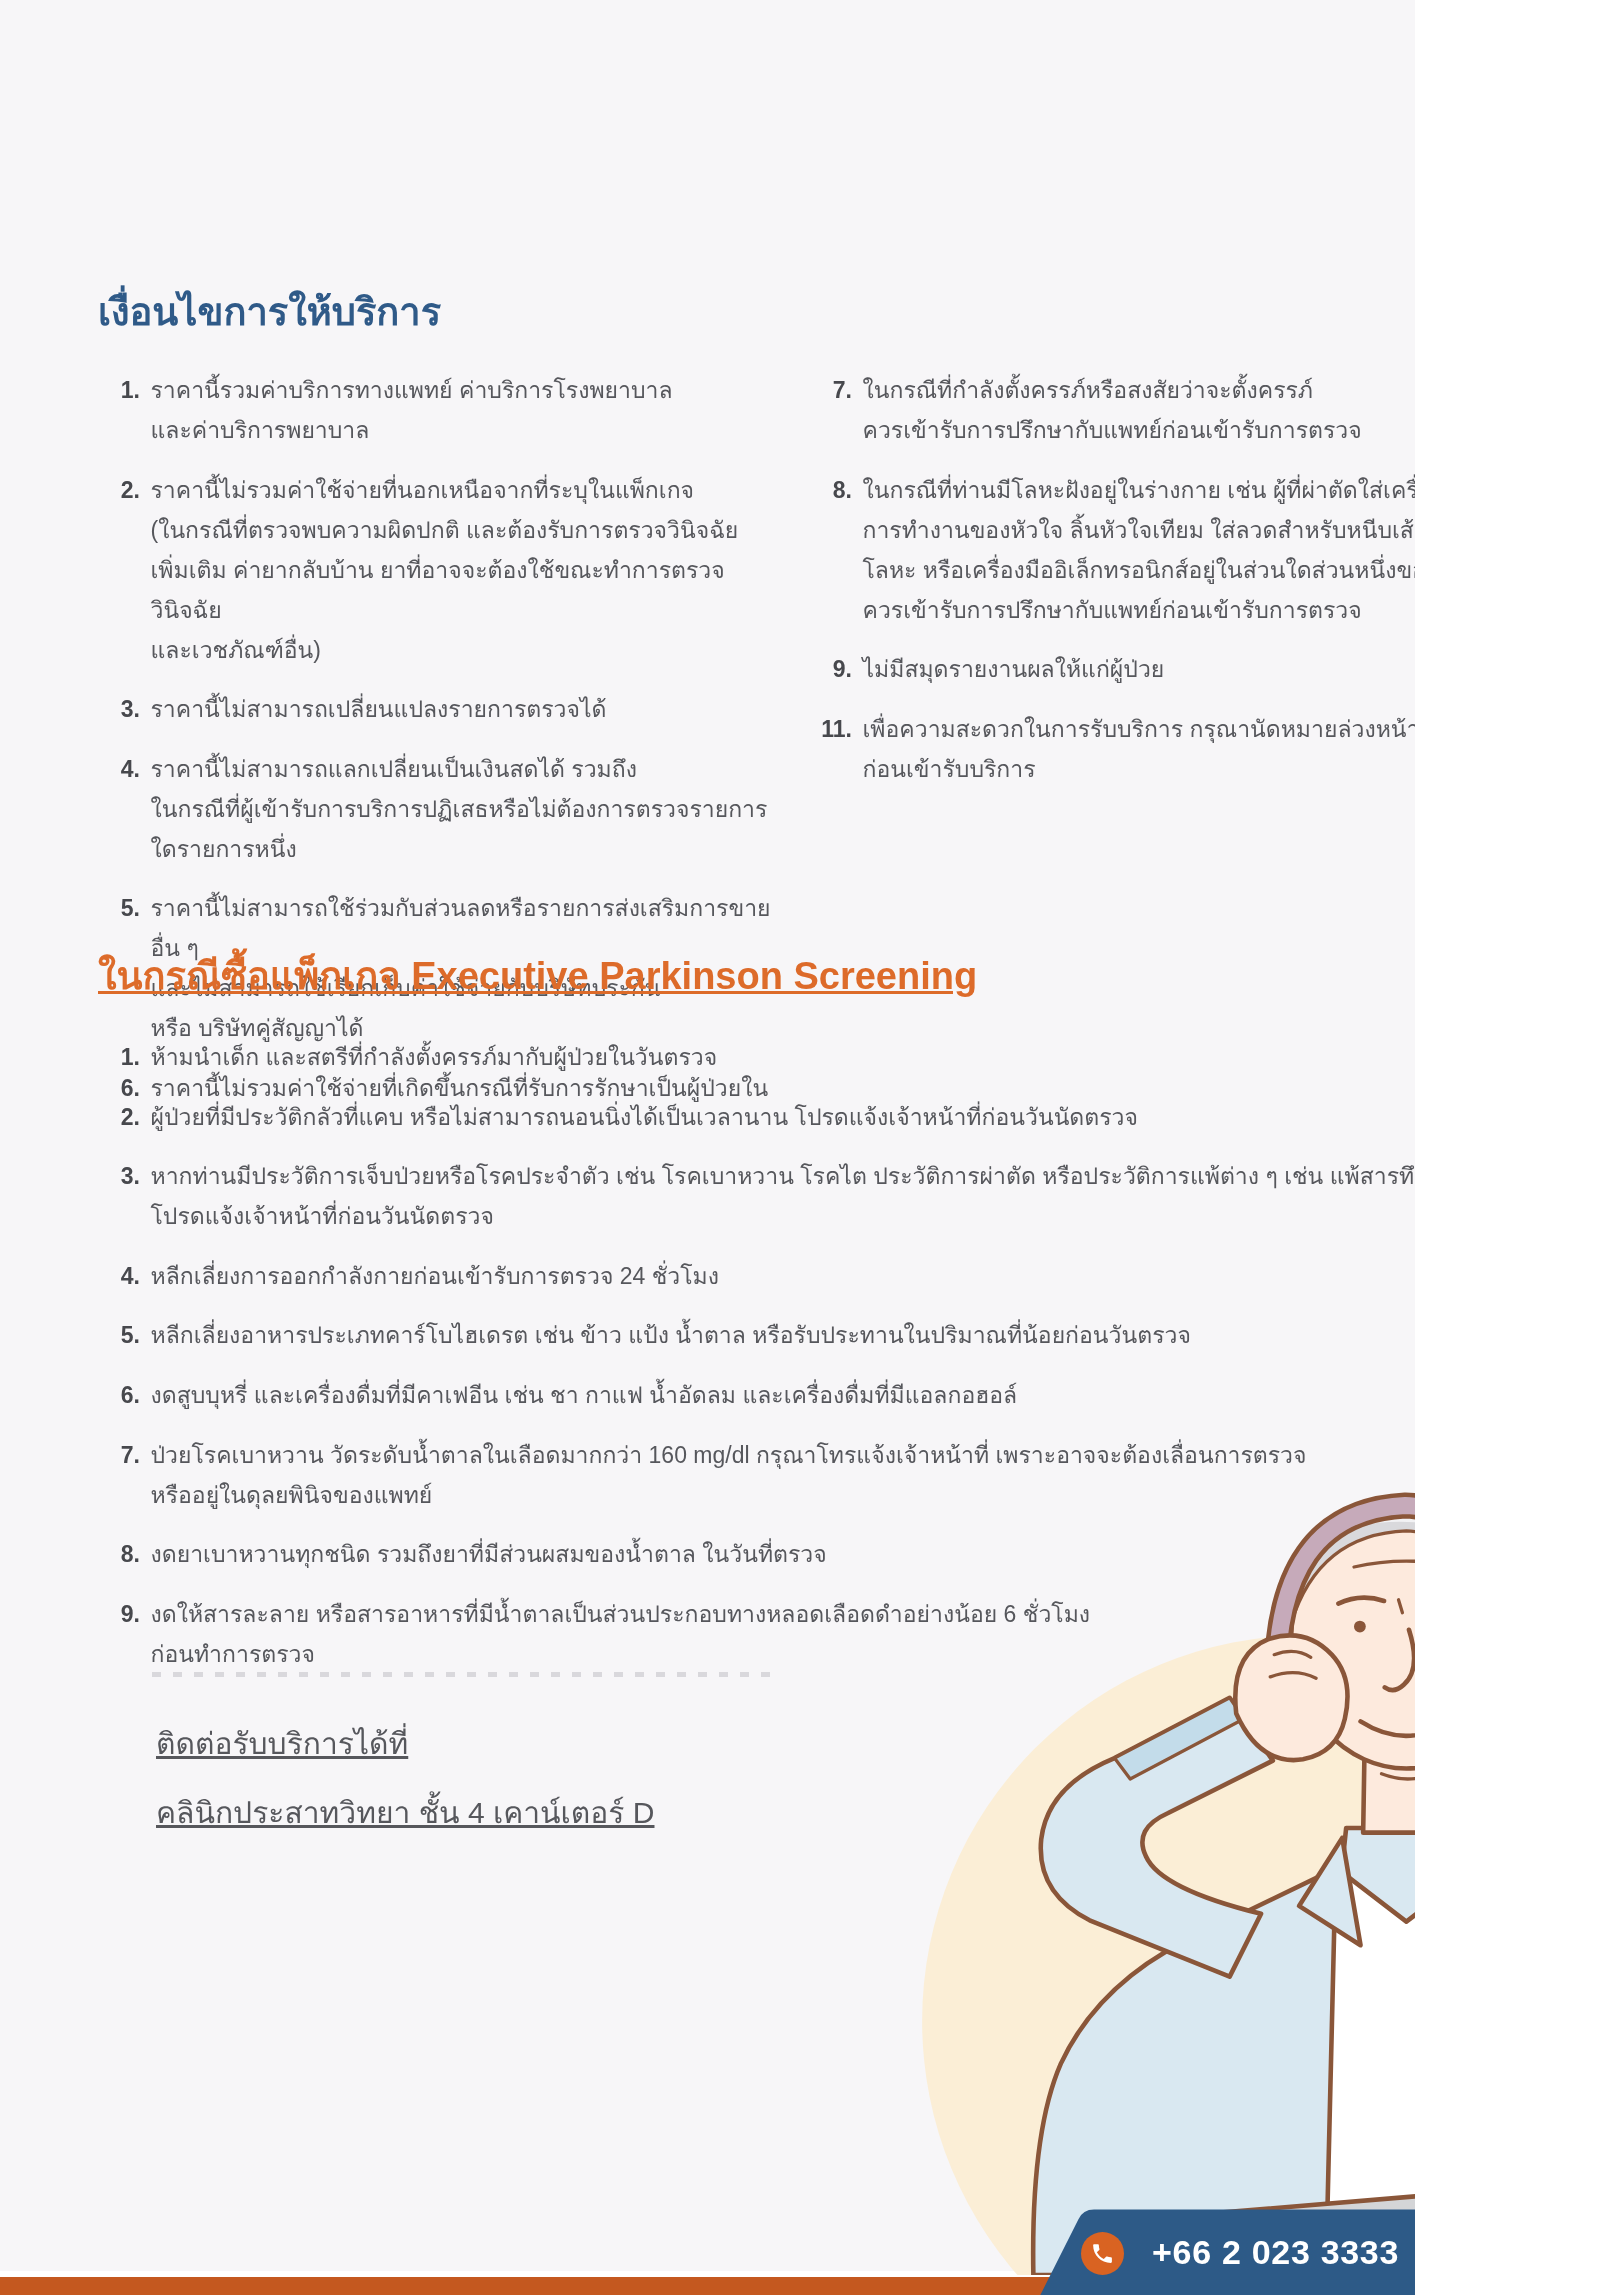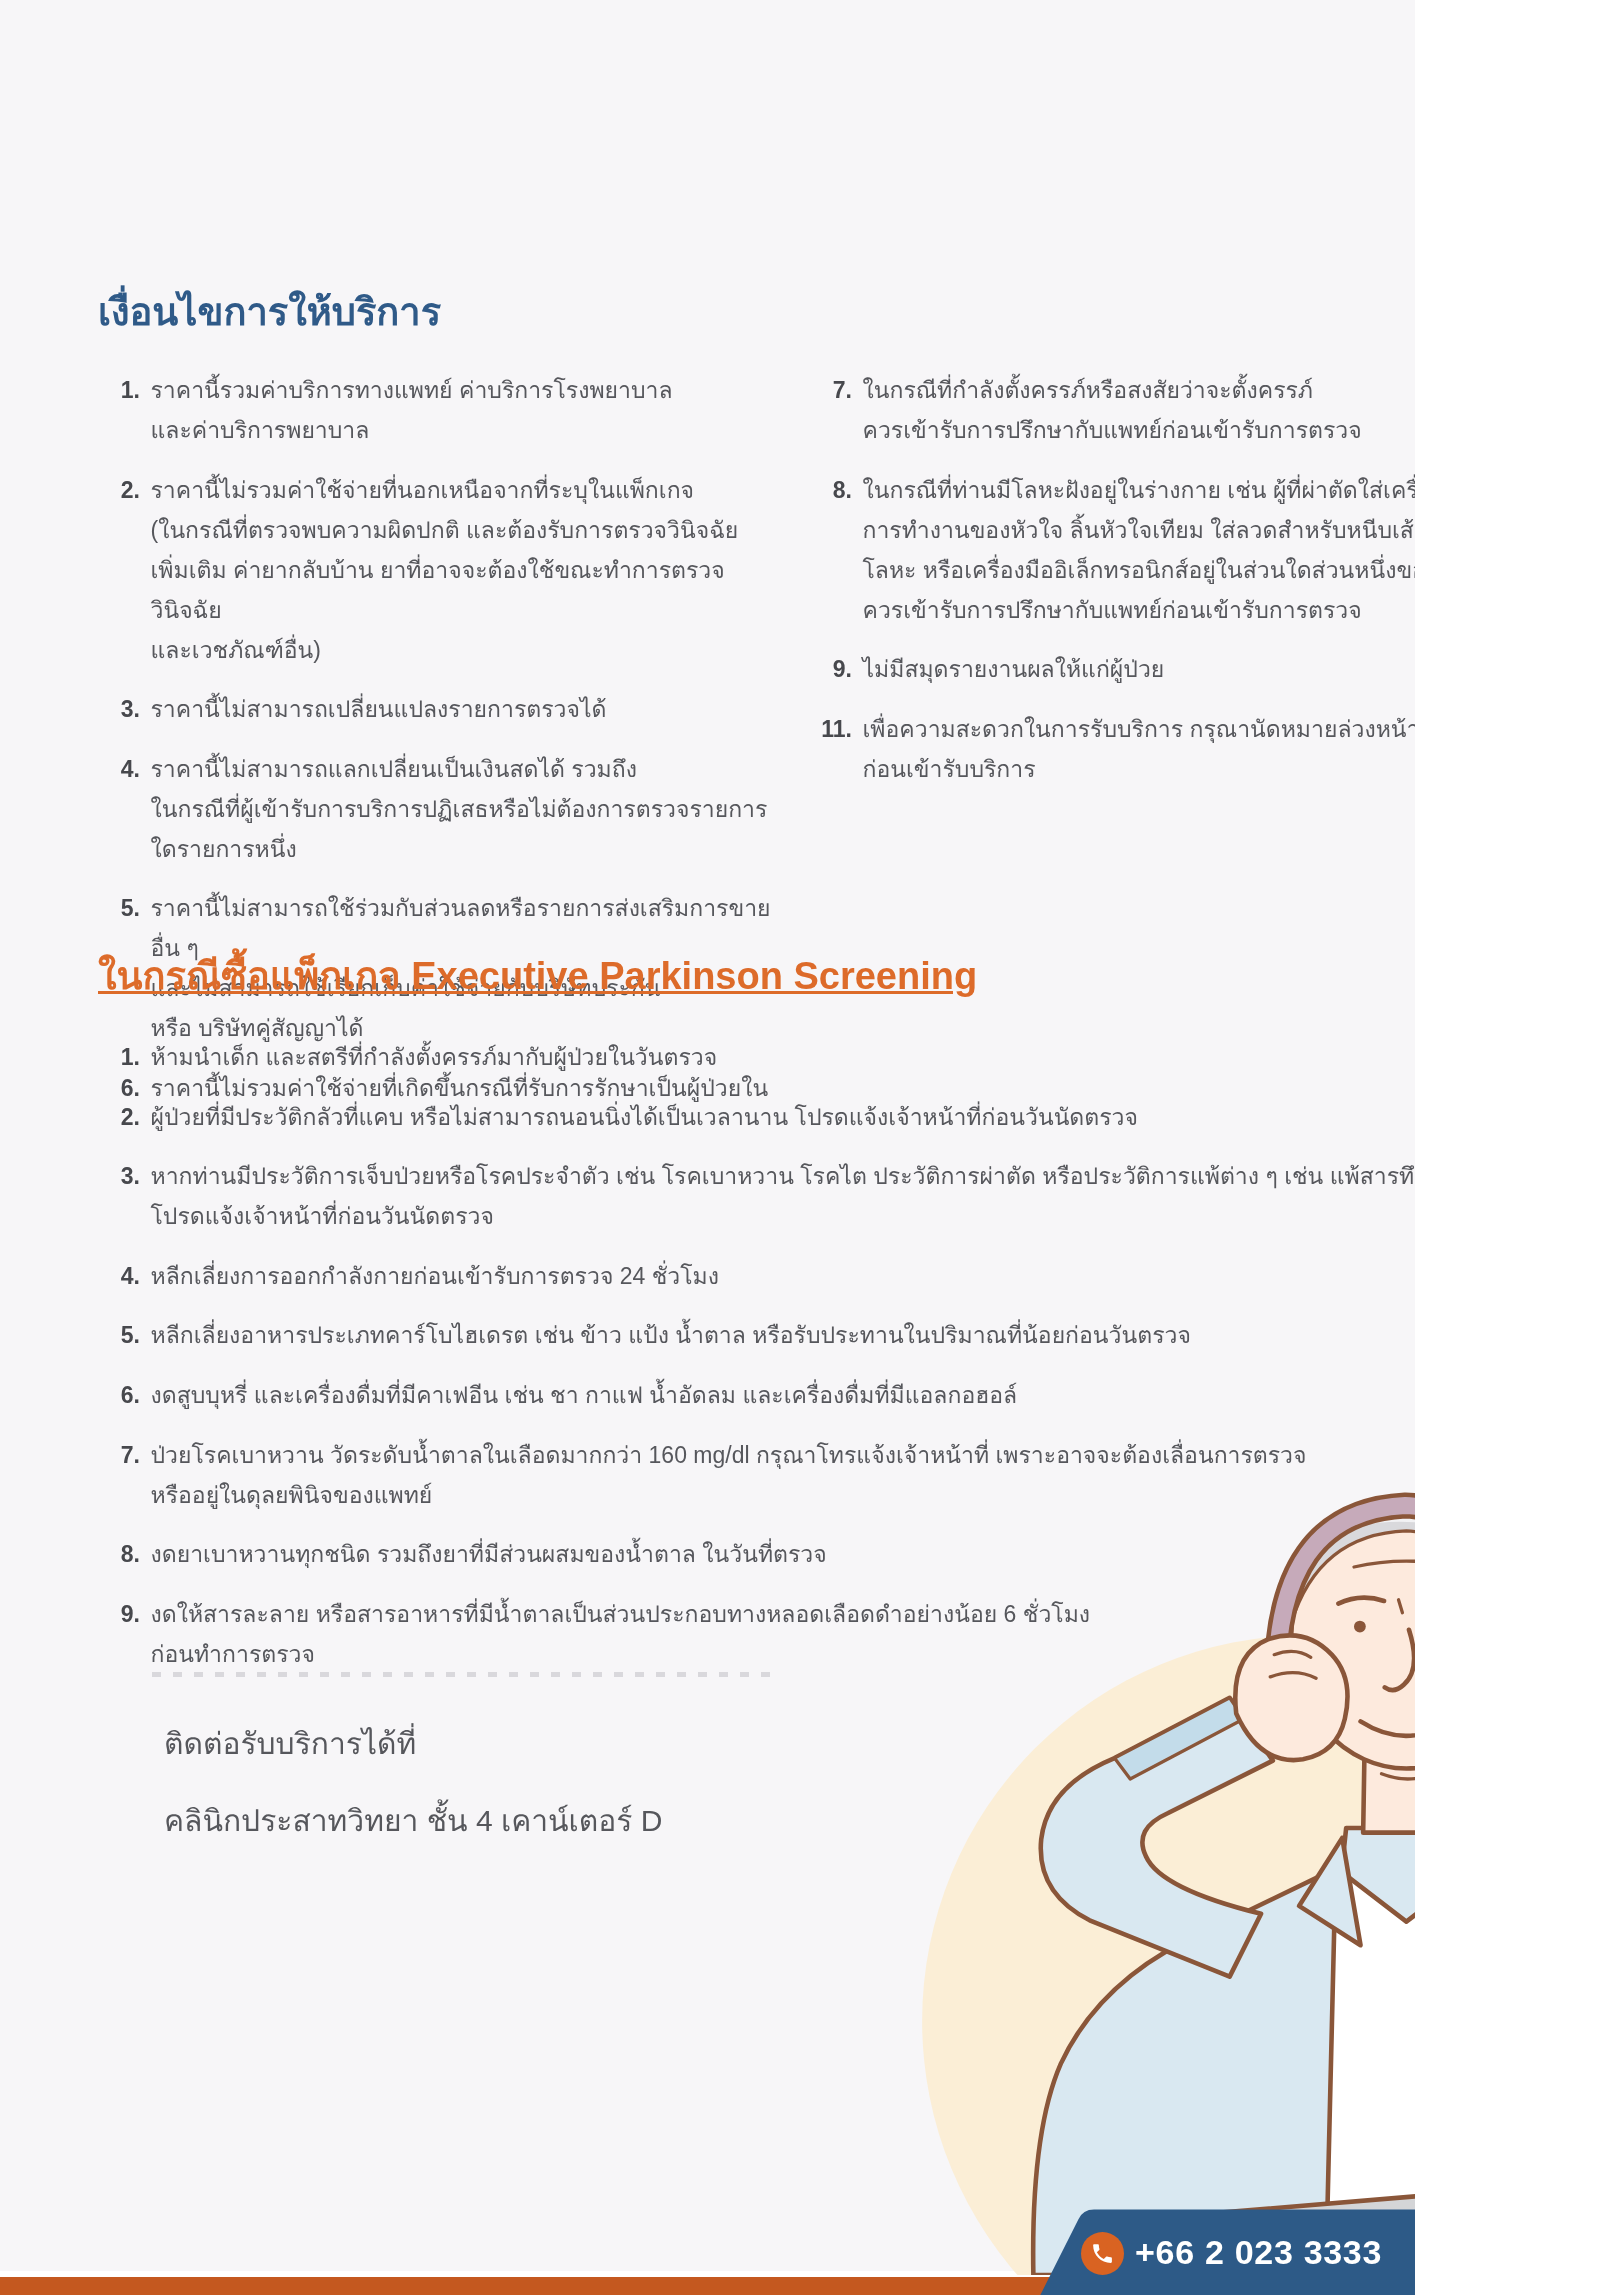--- a/index.html
+++ b/index.html
@@ -59,24 +59,25 @@
   .contact{
     position:absolute;left:152px;top:1672px;width:654px;
   }
   .divider{
     width:625px;height:5.2px;
     background:repeating-linear-gradient(90deg,
       var(--divider-gray,#d9d8dc) 0 9.2px, transparent 9.2px 21px);
     border:none;margin:0 0 34px 0;
   }
   .contact p{
-    margin:12px;
+    margin:4px;
     font-size:30px;
     line-height:65px;
     color:var(--text-body,#56575c);
+    text-decoration:underline;
   }
 
   .illo{
     position:absolute;left:837px;top:1406px;
     width:786px;height:869px;
     display:block;
   }
 
   .footer-bar{
     position:absolute;left:0;top:2277px;
@@ -91,21 +92,21 @@
   }
   .phone-badge .badge-bg{position:absolute;left:0;top:0;width:393px;height:92px;}
   .phone-circle{
     position:absolute;left:59px;top:29px;
     width:43px;height:43px;border-radius:50%;
     background:var(--badge-circle-orange,#d96322);
     display:flex;align-items:center;justify-content:center;
   }
   .phone-circle svg{width:25px;height:25px;display:block;}
   .phone-number{
-    position:absolute;left:113px;top:30px;
+    position:absolute;left:130px;top:30px;
     font-size:34px;font-weight:bold;color:#ffffff;
     letter-spacing:0.7px;white-space:nowrap;
   }
 </style>
 </head>
 <body>
 
 <div class="page">
   <div class="canvas"></div>
 

